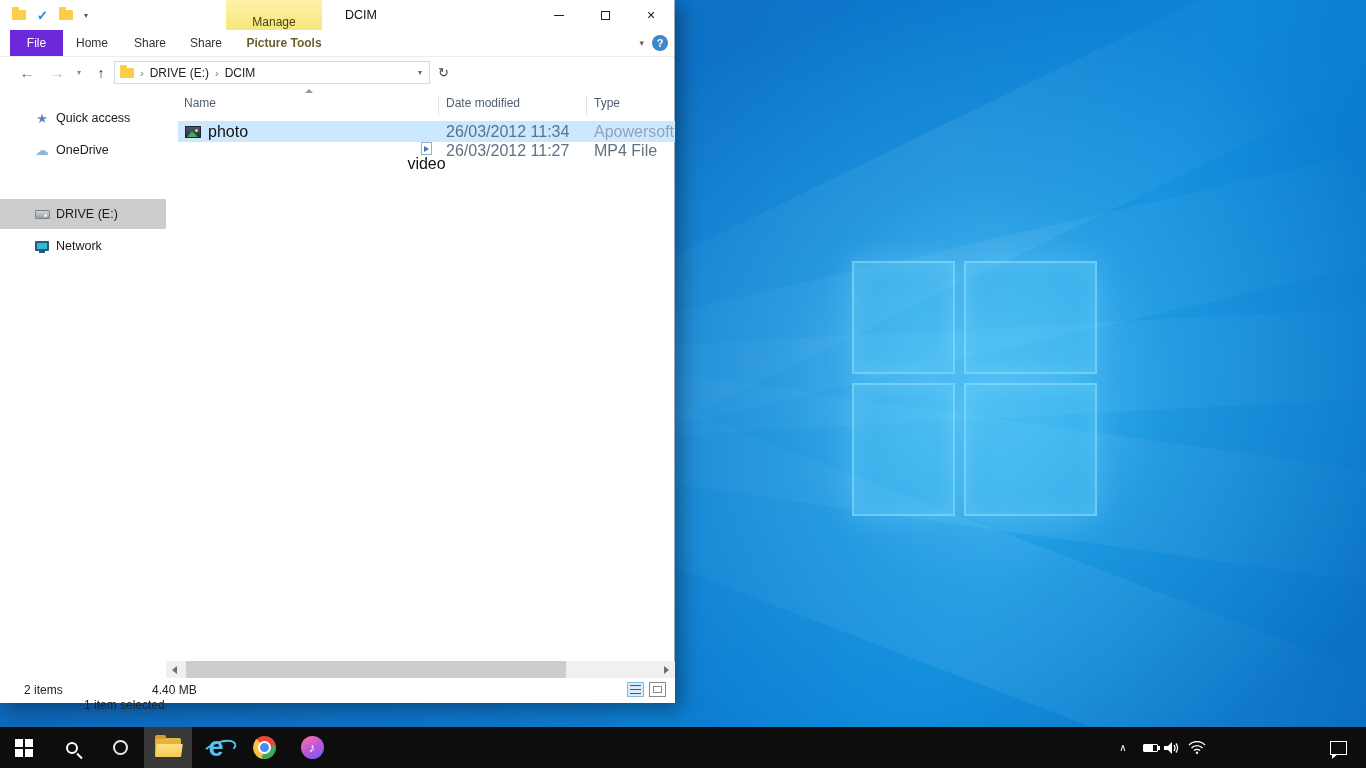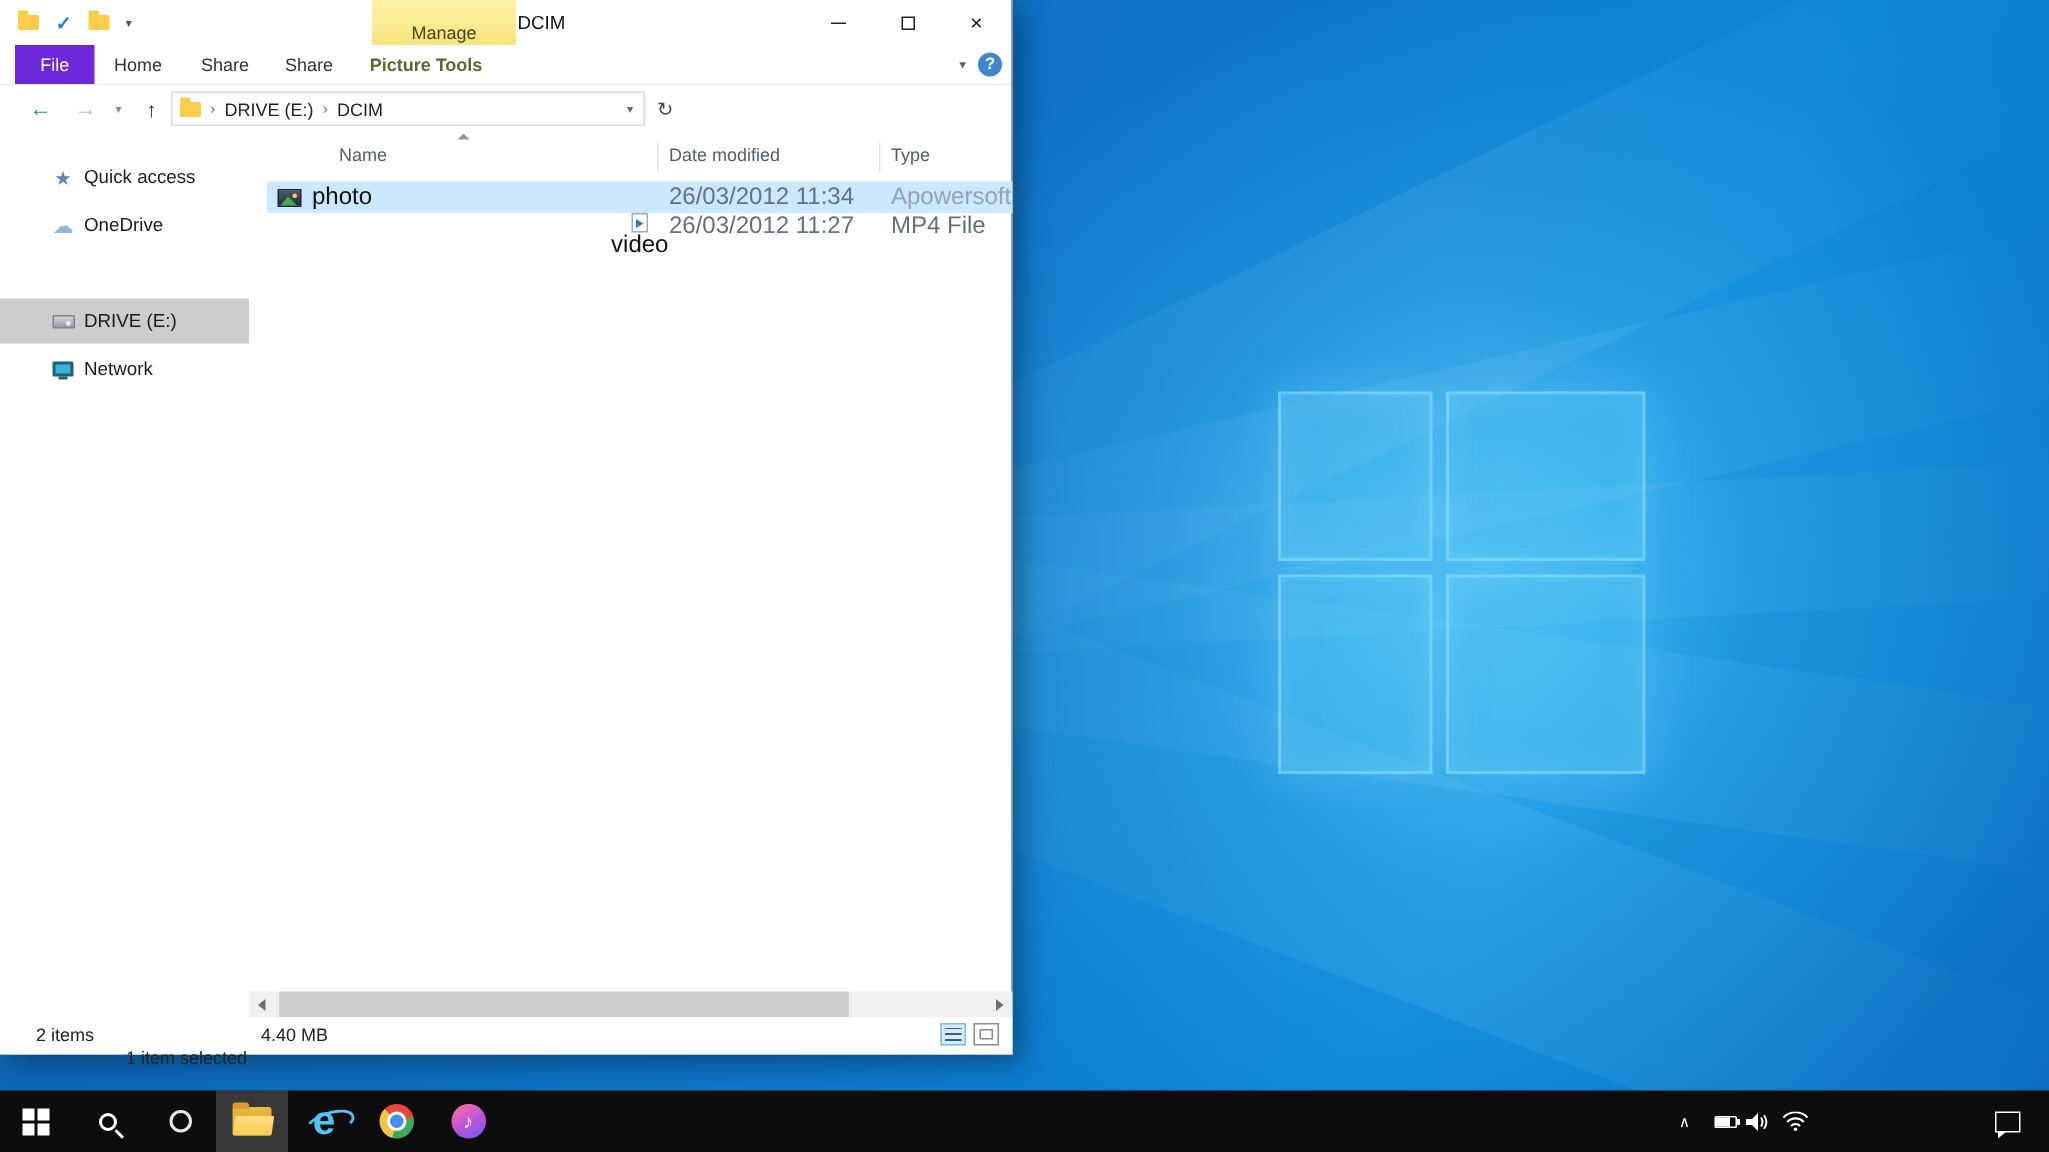--- a/index.html
+++ b/index.html
@@ -32,21 +32,21 @@
     border-right:1px solid rgba(20,60,100,0.45); border-bottom:1px solid rgba(20,60,100,0.45);
     box-shadow:6px 6px 18px rgba(0,0,0,0.35); }
 
   
   .titlebar { position:absolute; left:0; top:0; right:0; height:30px; background:#fff; }
   .qat { position:absolute; left:12px; top:0; height:30px; display:flex; align-items:center; gap:11px; }
   .ic-folder-sm { width:14px; height:10px; background:#fbce4a; border-radius:1px; position:relative; }
   .ic-folder-sm::before { content:""; position:absolute; left:0; top:-3px; width:7px; height:3px; background:#fbce4a; border-radius:1px 1px 0 0; }
   .ic-check { color:#2f7fd6; font-size:13px; font-weight:bold; line-height:1; }
   .ic-chev-sm { font-size:8px; color:#555; }
-  .ctx-tab { position:absolute; left:248px; top:0; width:96px; height:44px;
+  .ctx-tab { position:absolute; left:226px; top:0; width:96px; height:44px;
     background:linear-gradient(#fdf3a8,#f2df67); display:flex; align-items:center; justify-content:center;
     font-size:12px; color:#4a431c; }
   .win-title { position:absolute; left:345px; top:0; height:30px; line-height:30px; font-size:12.5px; color:#111; }
   .win-btns { position:absolute; right:0; top:0; display:flex; }
   .wbtn { width:46px; height:30px; display:flex; align-items:center; justify-content:center; font-size:14px; color:#111; }
   .min-bar { width:10px; height:1px; background:#222; }
   .max-box { width:9px; height:9px; border:1px solid #222; }
 
   
   .tabrow { position:absolute; left:0; top:30px; right:0; height:27px; border-bottom:1px solid #ececec; background:#fff; }
@@ -93,21 +93,21 @@
   .ic-cloud { color:#8fb7da; font-size:14px; line-height:1; }
   .ic-pc { width:14px; height:10px; border:2px solid #2a4a6b; border-radius:1px; background:#bfe0f5; position:relative; }
   .ic-pc::after { content:""; position:absolute; left:2px; bottom:-4px; width:6px; height:2px; background:#2a4a6b; }
   .ic-net { width:14px; height:10px; border:2px solid #1f5f7a; border-radius:1px; background:#35b6d9; position:relative; }
   .ic-net::after { content:""; position:absolute; left:2px; bottom:-4px; width:6px; height:2px; background:#1f5f7a; }
   .ic-drive { width:15px; height:9px; background:linear-gradient(#cfd4da,#9aa1ab); border:1px solid #7c838d; border-radius:1px; position:relative; }
   .ic-drive::after { content:""; position:absolute; right:2px; top:3px; width:3px; height:3px; border-radius:50%; background:#eef6ff; }
 
   
   .colhead { position:absolute; top:96px; font-size:12px; color:#4e5f71; }
-  .ch-name { left:184px;margin-left:42px; } .ch-date { left:446px; } .ch-type { left:594px; }
+  .ch-name { left:184px; } .ch-date { left:446px; } .ch-type { left:594px; }
   .colsep { position:absolute; top:95px; height:20px; width:1px; background:#e3e3e3; }
   .cs1 { left:438px; } .cs2 { left:586px; }
   .sortcaret { position:absolute; left:305px; top:89px; width:0; height:0;
     border-left:4px solid transparent; border-right:4px solid transparent; border-bottom:4px solid #8e9aa6; }
   .row { position:absolute; left:178px; width:497px; height:21px; display:flex; align-items:center; font-size:16px; }
   .row.sel { background:#cce8ff; }
   .r1 { top:121px; } .r2 { top:142px;flex-direction:column; }
   .fic { margin-left:7px; margin-right:7px; flex:none; }
   .fname { color:#111; }
   .fdate { position:absolute; left:268px; color:#5f7183; }
@@ -124,21 +124,21 @@
   .harrow { position:absolute; top:0; width:17px; height:17px; display:flex; align-items:center; justify-content:center; }
   .ha-left { left:0; } .ha-right { right:0; }
   .tri-left { width:0; height:0; border-top:4px solid transparent; border-bottom:4px solid transparent; border-right:5px solid #6f6f6f; }
   .tri-right { width:0; height:0; border-top:4px solid transparent; border-bottom:4px solid transparent; border-left:5px solid #6f6f6f; }
   .hthumb { position:absolute; left:20px; top:0; width:380px; height:17px; background:#cdcdcd; }
 
   
   .statusbar { position:absolute; left:0; top:678px; width:675px; height:25px; background:#fff; font-size:12px; color:#222; }
   .sb-count { position:absolute; left:24px; top:5px; }
   .sb-sel   { position:absolute; left:84px; top:20px; }
-  .sb-size  { position:absolute; left:174px; top:5px; }
+  .sb-size  { position:absolute; left:152px; top:5px; }
   .vt-details { position:absolute; left:627px; top:4px; width:17px; height:15px; background:#d8ecfb; border:1px solid #7fb8e0; padding:2px; }
   .vt-details span { display:block; width:100%; height:100%;
     background:repeating-linear-gradient(#2d5f8a 0 1px, transparent 1px 4px); }
   .vt-large { position:absolute; left:649px; top:4px; width:17px; height:15px; border:1px solid #8a8a8a; background:#fff; padding:3px; }
   .vt-large span { display:block; width:100%; height:100%; border:1px solid #8a8a8a; }
 
   
   .taskbar { position:absolute; left:0; top:727px; width:1366px; height:41px; background:#0d0d0d; }
   .tbtn { position:absolute; top:0; width:48px; height:41px; display:flex; align-items:center; justify-content:center; }
   .tb1{left:0;} .tb2{left:48px;} .tb3{left:96px;} .tb4{left:144px;} .tb5{left:192px;} .tb6{left:240px;} .tb7{left:288px;}

